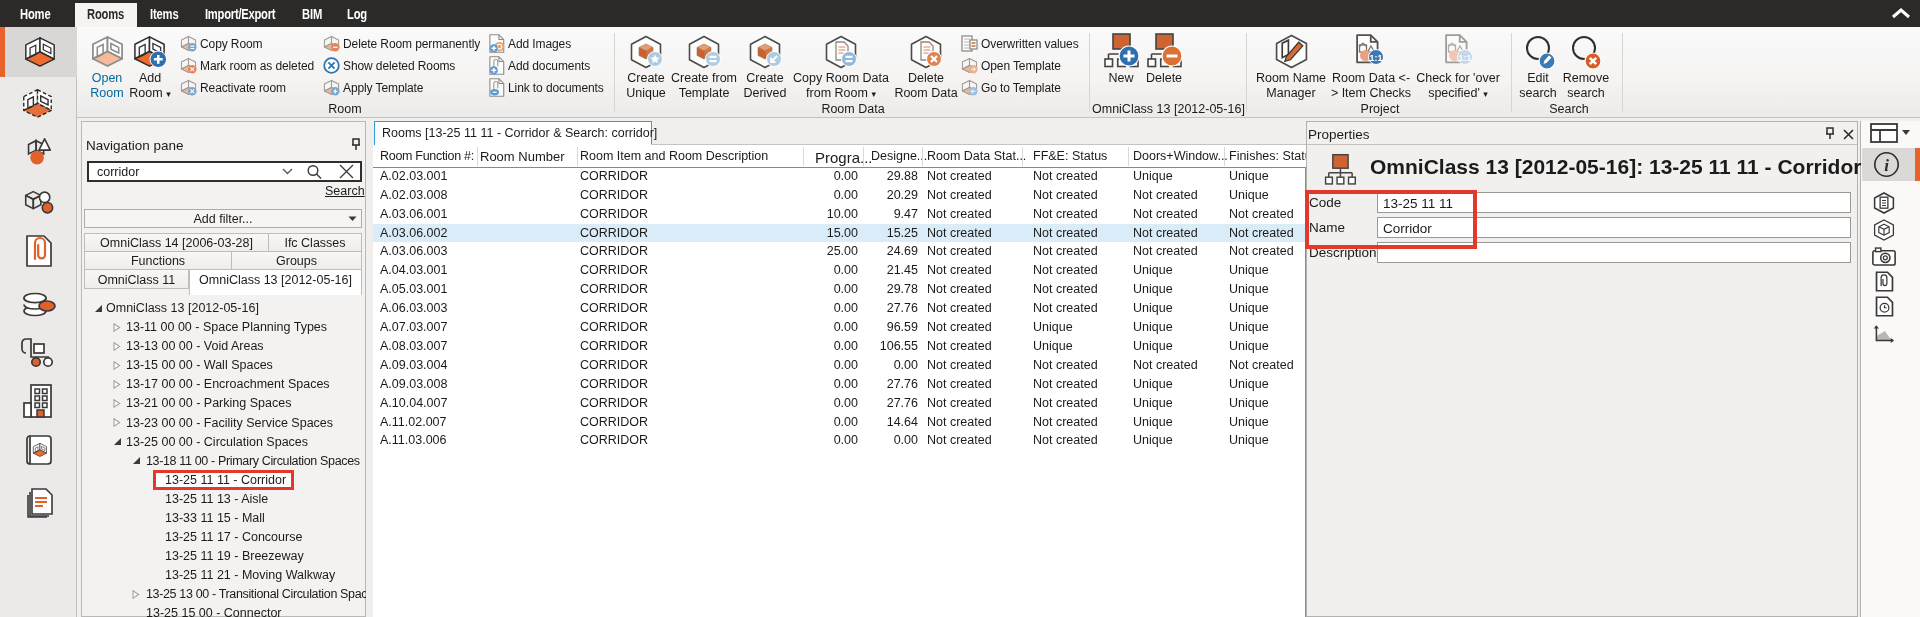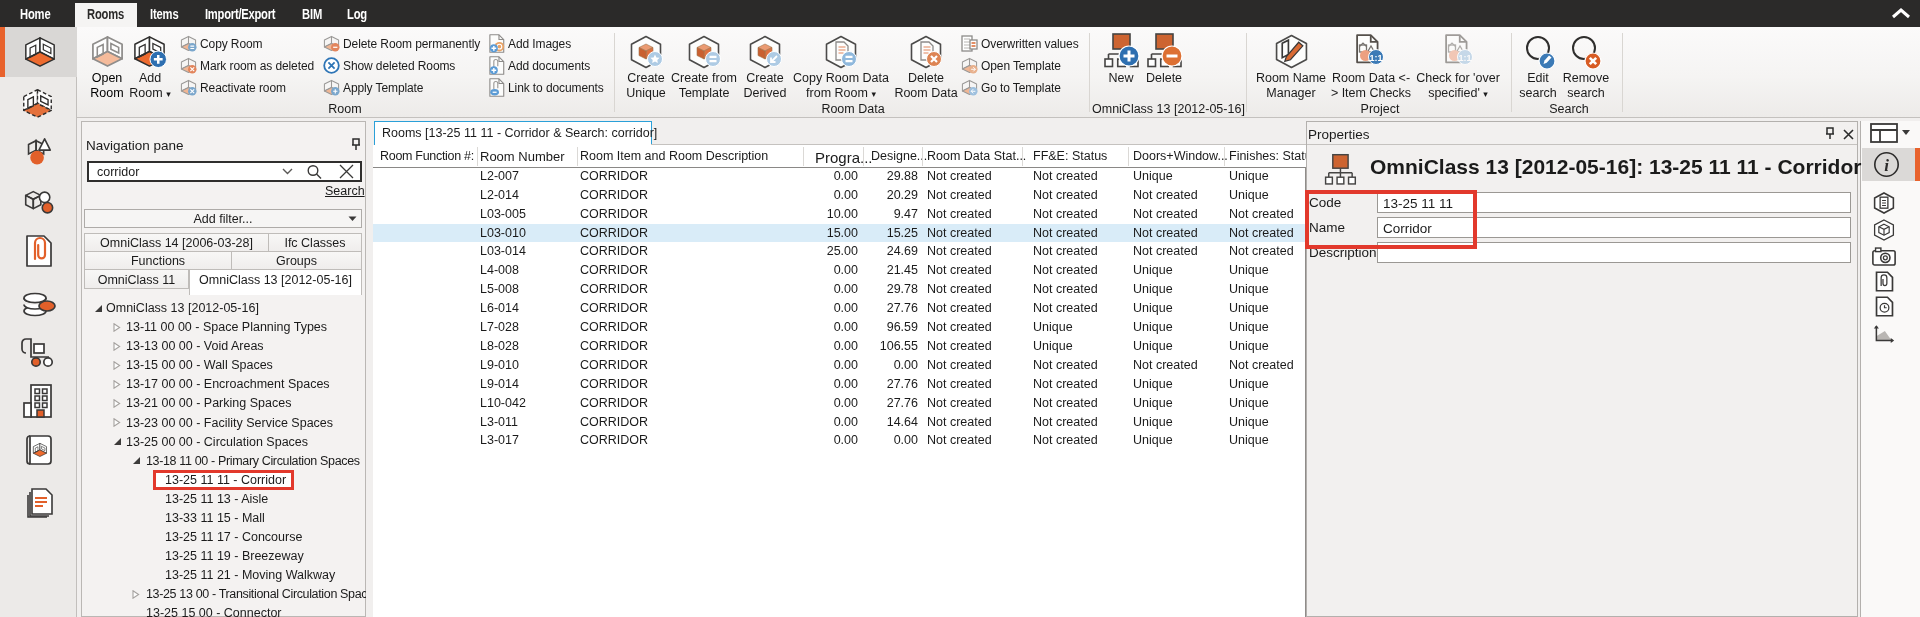--- a/index.html
+++ b/index.html
@@ -216,21 +216,21 @@
 <div class="vsep" style="left:1622px;top:33px;height:79px"></div>
 <div class="lbl g" style="left:285px;top:102px;width:120px">Room</div>
 <div class="lbl g" style="left:793px;top:102px;width:120px">Room Data</div>
 <div class="lbl g" style="left:1092px;top:102px;width:152px">OmniClass 13 [2012-05-16]</div>
 <div class="lbl g" style="left:1320px;top:102px;width:120px">Project</div>
 <div class="lbl g" style="left:1509px;top:102px;width:120px">Search</div>
 
 <svg class="ab" style="left:90px;top:34px" width="35" height="35" viewBox="0 0 36 36">
     <use href="#rooml"></use>
   </svg>
-<div class="lbl" style="left:67px;top:71px;width:80px;color:#000000">Open<br>Room</div>
+<div class="lbl" style="left:67px;top:71px;width:80px;color:#0369a1">Open<br>Room</div>
 
 <svg class="ab" style="left:132px;top:34px" width="35" height="35" viewBox="0 0 36 36">
     <use href="#room"></use>
  <circle cx="27" cy="26" r="8.5" fill="#2e6fb0" stroke="#fff" stroke-width="1"></circle>
  <path d="M27,21.5 v9 M22.5,26 h9" stroke="#fff" stroke-width="2.6"></path>
   </svg>
 <div class="lbl" style="left:110px;top:71px;width:80px">Add<br>Room <span style="font-size:9px">▾</span></div>
 
 <svg class="ab" style="left:180px;top:35px" width="17" height="17" viewBox="0 0 36 36">
     <use href="#roomsm"></use>
@@ -522,21 +522,21 @@
 <div class="t" style="left:1229px;top:150px;font-size:12.5px">Finishes: Statu</div>
 <div class="csep" style="left:477px;top:147px;height:19px"></div>
 <div class="csep" style="left:577px;top:147px;height:19px"></div>
 <div class="csep" style="left:803px;top:147px;height:19px"></div>
 <div class="csep" style="left:863px;top:147px;height:19px"></div>
 <div class="csep" style="left:922px;top:147px;height:19px"></div>
 <div class="csep" style="left:1022px;top:147px;height:19px"></div>
 <div class="csep" style="left:1128px;top:147px;height:19px"></div>
 <div class="csep" style="left:1224px;top:147px;height:19px"></div>
 <div class="ab" style="left:373px;top:223.5px;width:933px;height:18.9px;background:#d9ecf8"></div>
-<div class="ab rowtxt" style="left:480px;top:166.8px;">L2-007<br>L2-014<br>L03-005<br>L03-010<br>L03-014<br>L4-008<br>L5-008<br>L6-014<br>L7-028<br>L8-028<br>L9-010<br>L9-014<br>L10-042<br>L3-011<br>L3-017</div>
+<div class="ab rowtxt" style="left:380px;top:166.8px;">A.02.03.001<br>A.02.03.008<br>A.03.06.001<br>A.03.06.002<br>A.03.06.003<br>A.04.03.001<br>A.05.03.001<br>A.06.03.003<br>A.07.03.007<br>A.08.03.007<br>A.09.03.004<br>A.09.03.008<br>A.10.04.007<br>A.11.02.007<br>A.11.03.006</div>
 <div class="ab rowtxt" style="left:580px;top:166.8px;">CORRIDOR<br>CORRIDOR<br>CORRIDOR<br>CORRIDOR<br>CORRIDOR<br>CORRIDOR<br>CORRIDOR<br>CORRIDOR<br>CORRIDOR<br>CORRIDOR<br>CORRIDOR<br>CORRIDOR<br>CORRIDOR<br>CORRIDOR<br>CORRIDOR</div>
 <div class="ab rowtxt" style="left:803px;top:166.8px;width:55px;text-align:right;">0.00<br>0.00<br>10.00<br>15.00<br>25.00<br>0.00<br>0.00<br>0.00<br>0.00<br>0.00<br>0.00<br>0.00<br>0.00<br>0.00<br>0.00</div>
 <div class="ab rowtxt" style="left:863px;top:166.8px;width:55px;text-align:right;">29.88<br>20.29<br>9.47<br>15.25<br>24.69<br>21.45<br>29.78<br>27.76<br>96.59<br>106.55<br>0.00<br>27.76<br>27.76<br>14.64<br>0.00</div>
 <div class="ab rowtxt" style="left:927px;top:166.8px;">Not created<br>Not created<br>Not created<br>Not created<br>Not created<br>Not created<br>Not created<br>Not created<br>Not created<br>Not created<br>Not created<br>Not created<br>Not created<br>Not created<br>Not created</div>
 <div class="ab rowtxt" style="left:1033px;top:166.8px;">Not created<br>Not created<br>Not created<br>Not created<br>Not created<br>Not created<br>Not created<br>Not created<br>Unique<br>Unique<br>Not created<br>Not created<br>Not created<br>Not created<br>Not created</div>
 <div class="ab rowtxt" style="left:1133px;top:166.8px;">Unique<br>Not created<br>Not created<br>Not created<br>Not created<br>Unique<br>Unique<br>Unique<br>Unique<br>Unique<br>Not created<br>Unique<br>Unique<br>Unique<br>Unique</div>
 <div class="ab rowtxt" style="left:1229px;top:166.8px;">Unique<br>Unique<br>Not created<br>Not created<br>Not created<br>Unique<br>Unique<br>Unique<br>Unique<br>Unique<br>Not created<br>Unique<br>Unique<br>Unique<br>Unique</div>
 </div>
 
 <div class="ab" style="left:366px;top:118px;width:7px;height:499px;background:#f1efee"></div>

